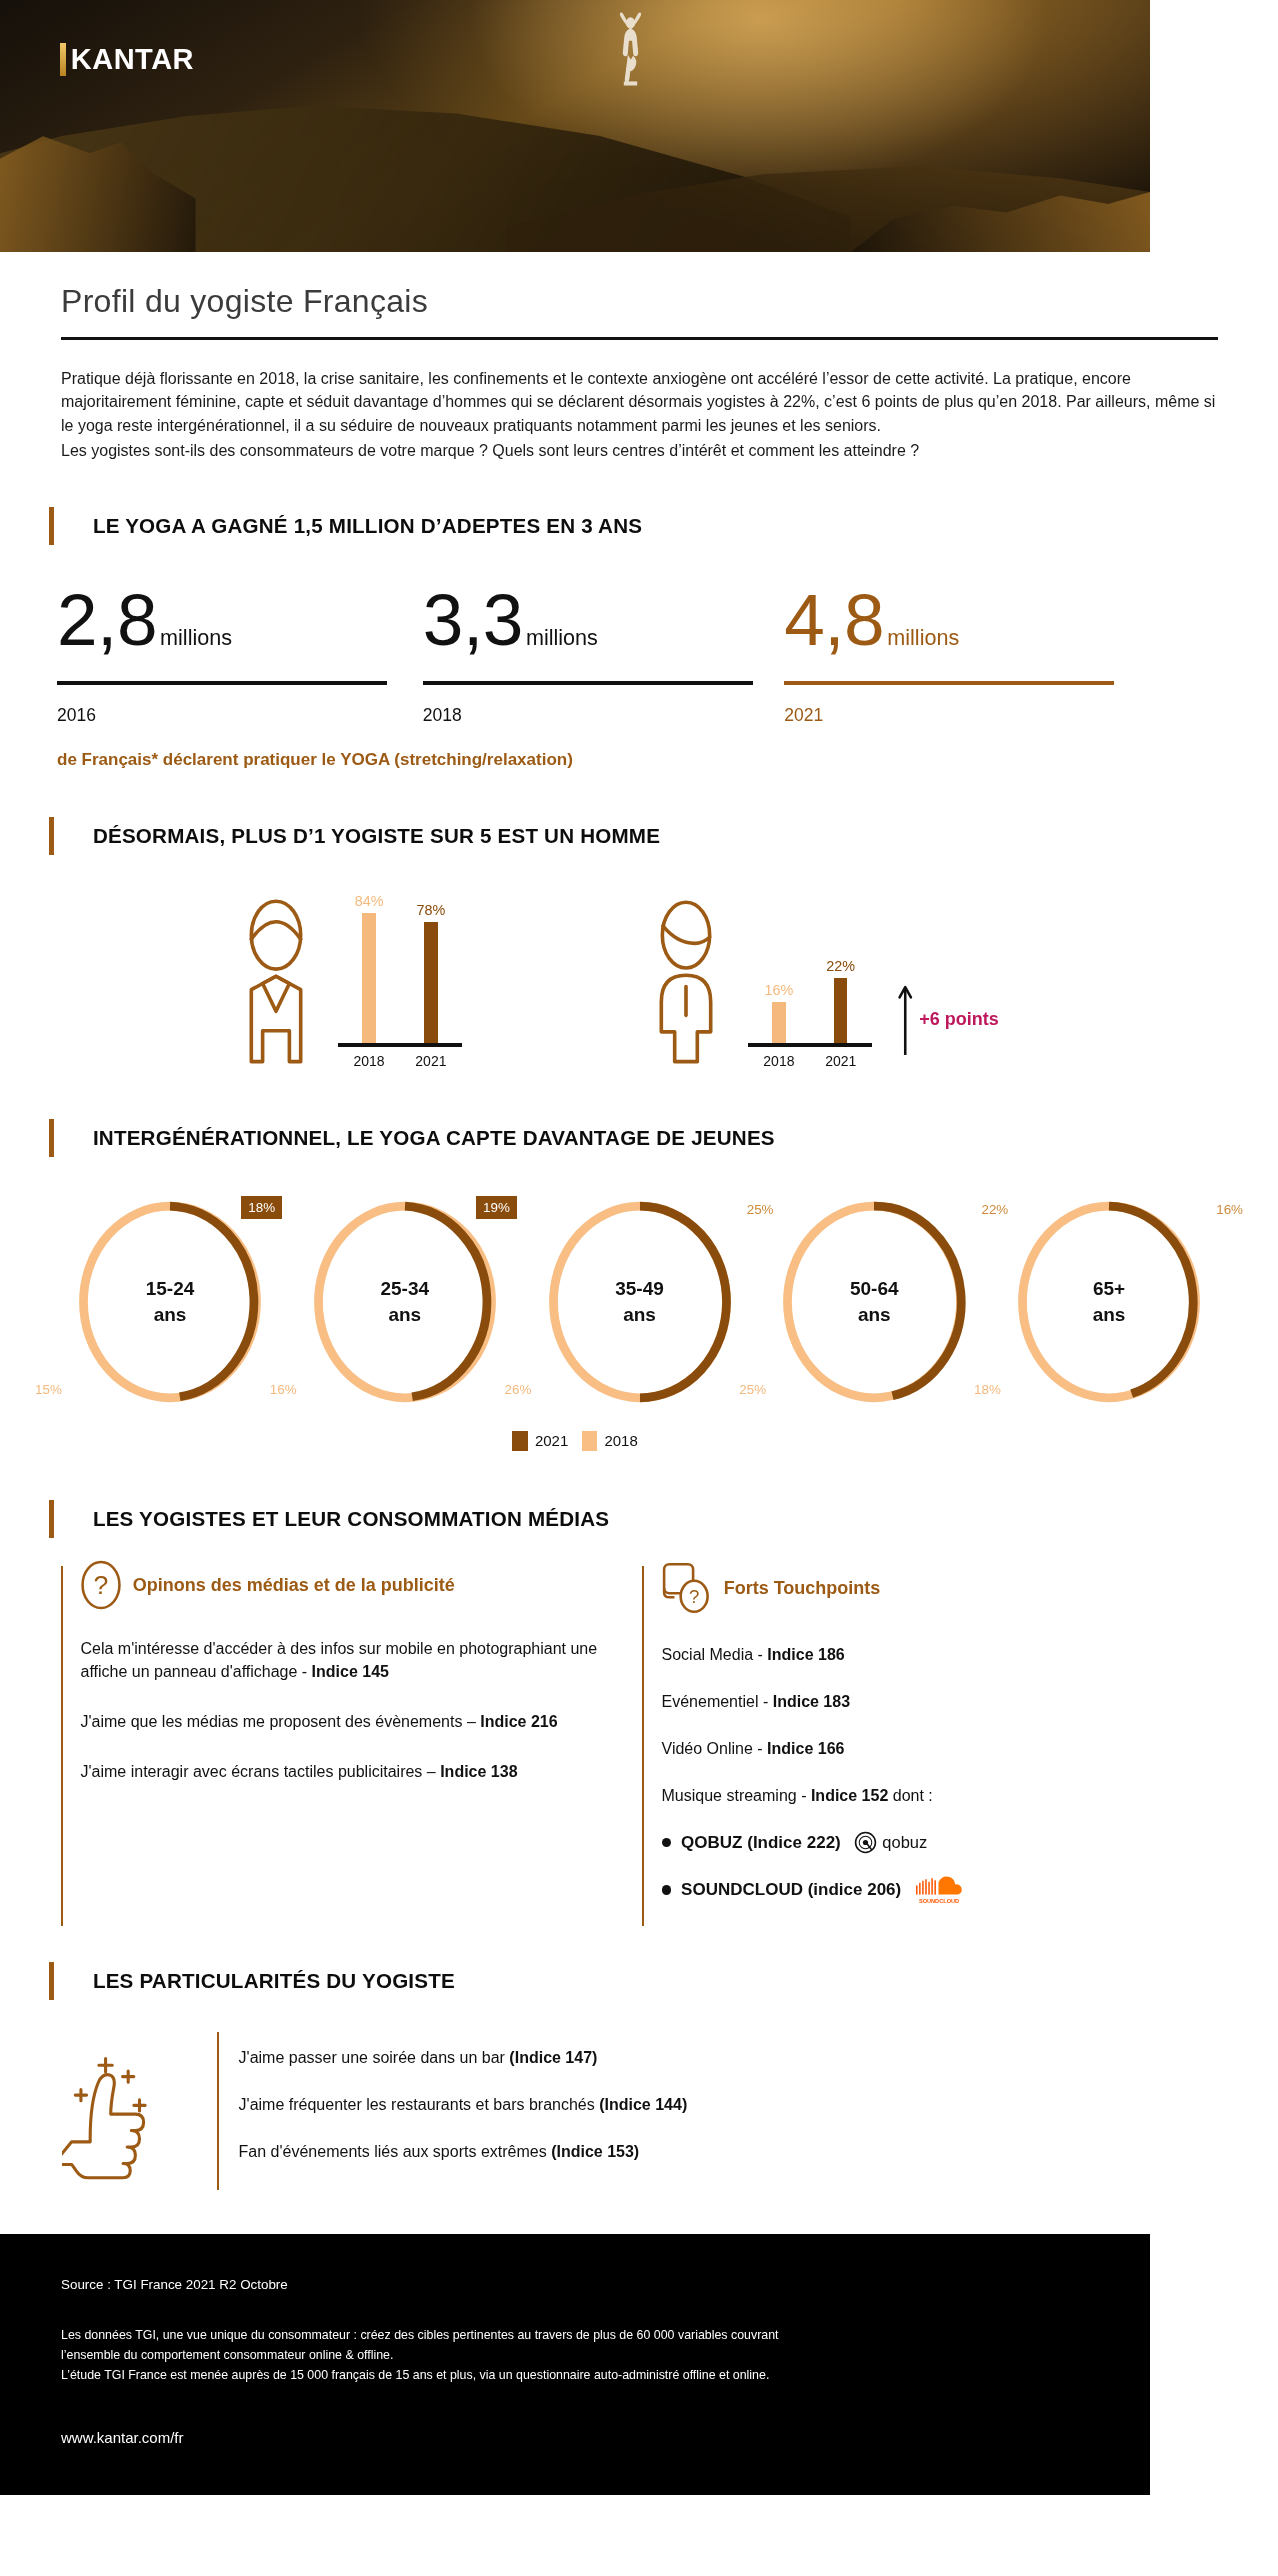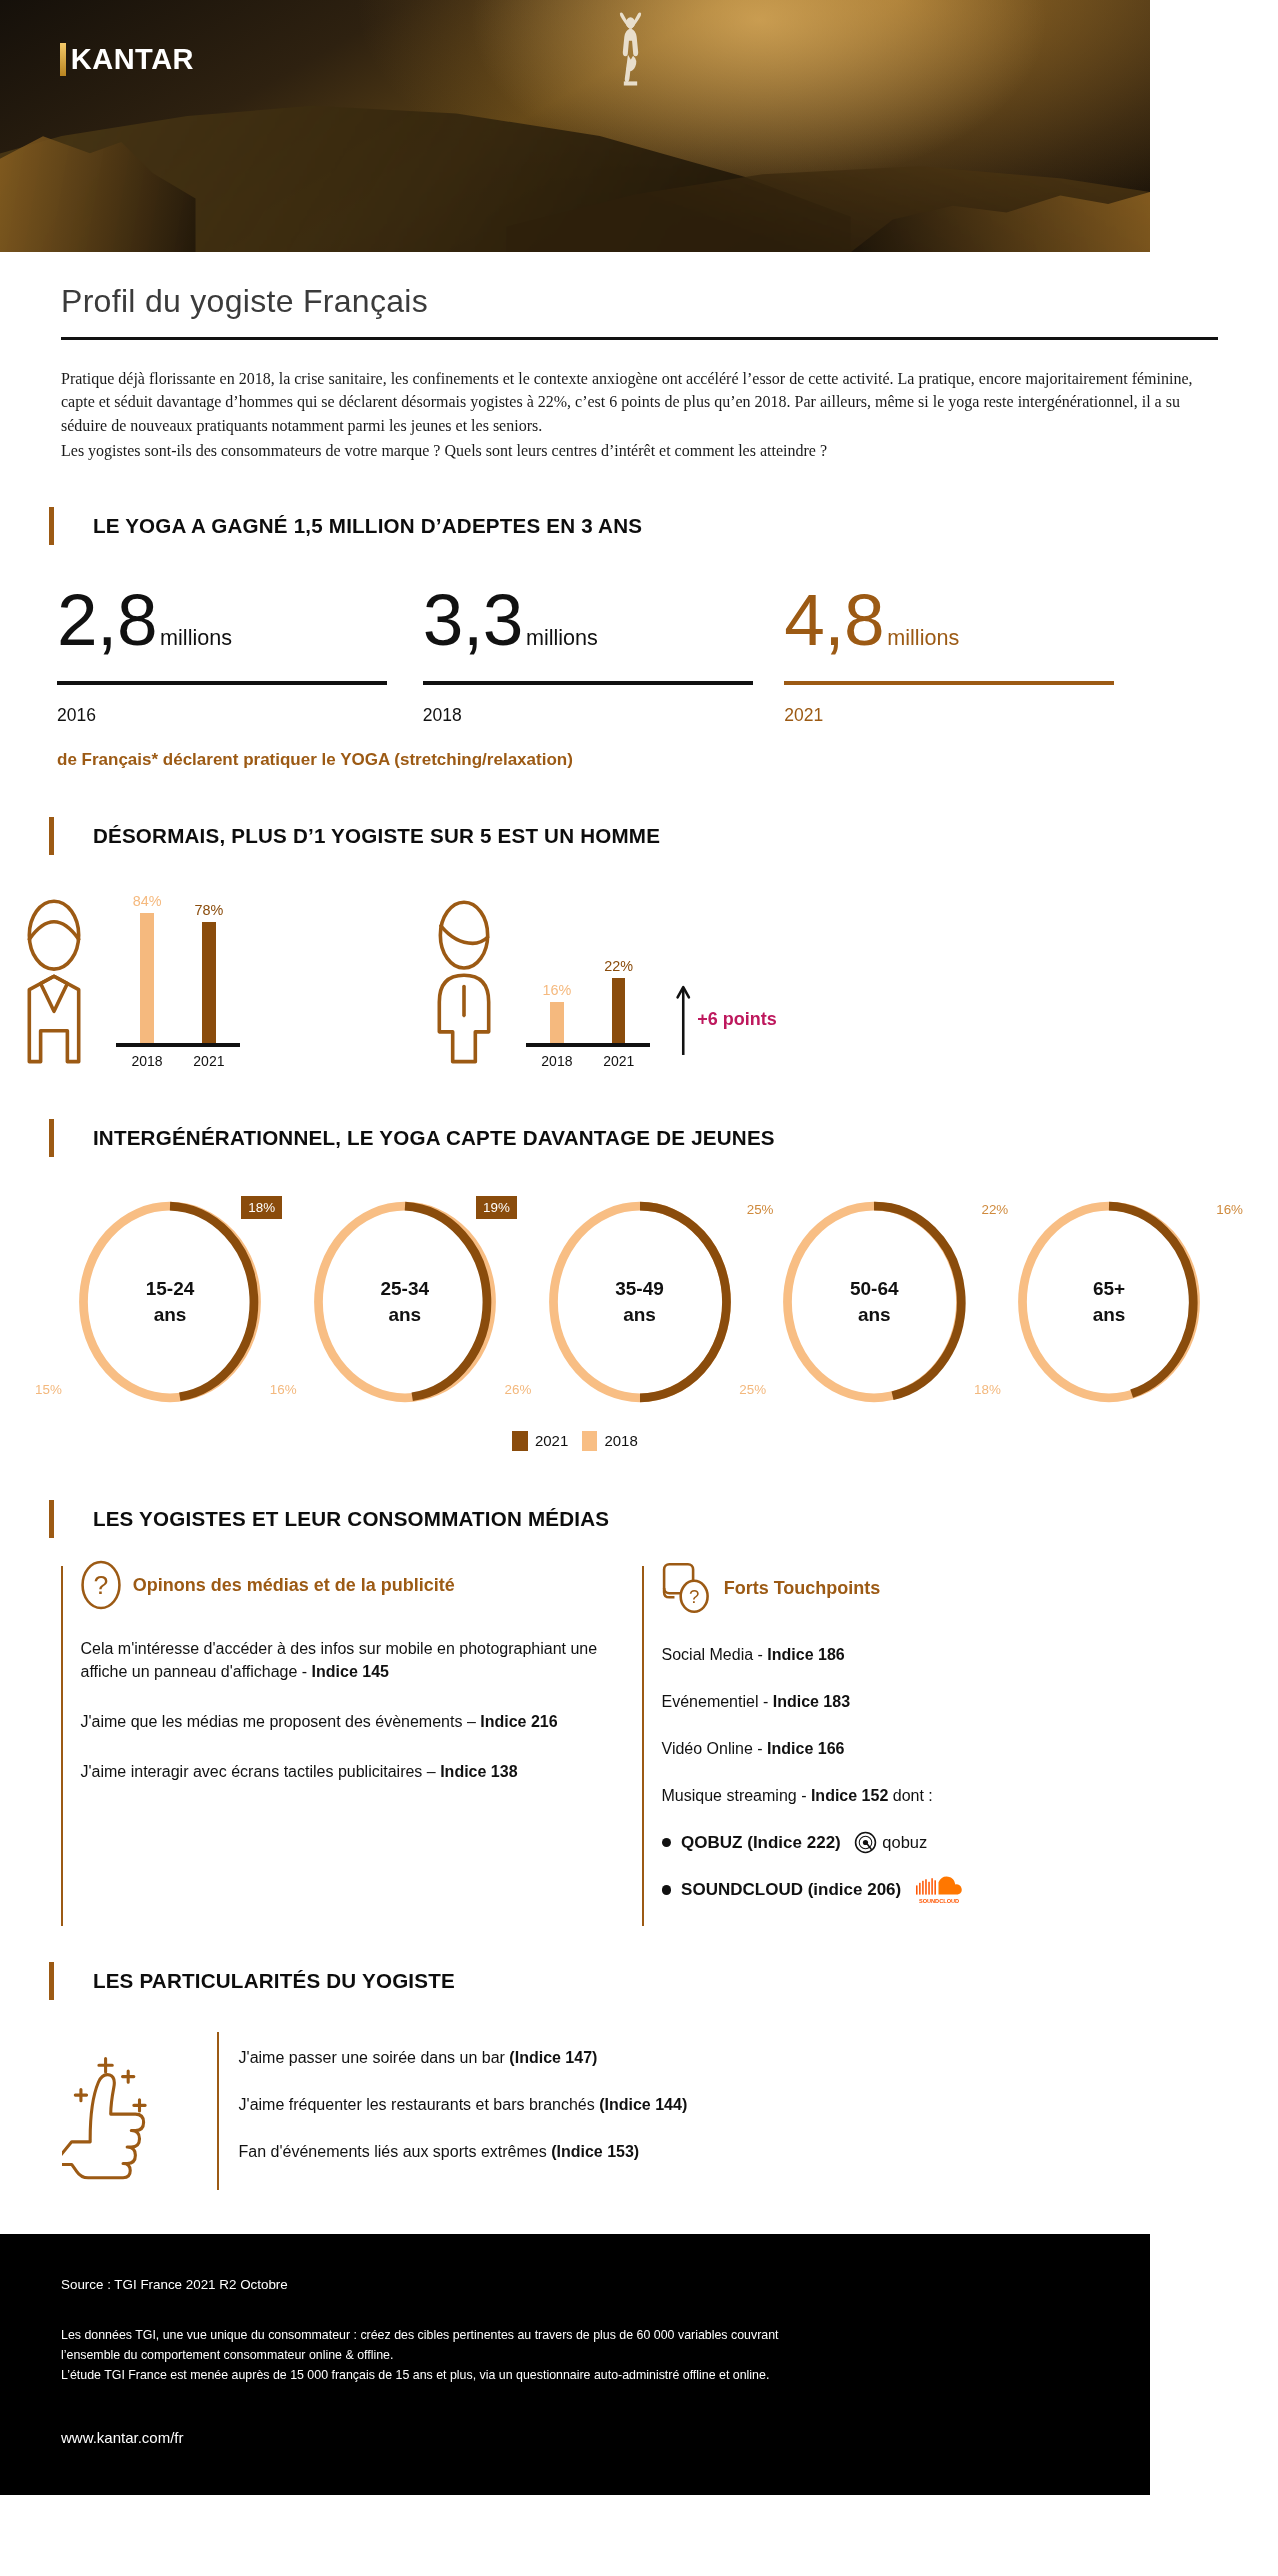--- a/index.html
+++ b/index.html
@@ -88,21 +88,20 @@
   }
 
   
   .intro {
     margin: 27px 61px 0 61px;
     width: 1157px;
     font-size: 16px;
     line-height: 1.47;
     color: #1a1a1a;
     font-weight: 300;
-    font-family: Liberation Serif, serif;
   }
 
   
   .sec-head {
     display: flex; align-items: stretch;
     margin-left: 49px;
     gap: 28px;
   }
   .sec-bar { width: 4.6px; background: #9c5a14; }
   .sec-title {
@@ -131,21 +130,21 @@
   .accent .bignum-val, .accent .bignum-unit, .accent .bignum-year { color: #9c5a14; }
   .accent .bignum-rule { background: #9c5a14; }
   .bignum-note {
     margin: 24px 0 0 57px;
     font-size: 17px; font-weight: 700; color: #9c5a14;
   }
 
   
   .gender-wrap {
     display: flex; align-items: flex-end;
-    margin: 33px 0 0 0; 
+    margin: 33px 0 0 0; padding-left: 222px;
   }
   .gender-group { display: flex; align-items: flex-end; }
   .gender-icon { margin-right: 8.2px; }
   .bars-block { position: relative; }
   .bars { display: flex; align-items: flex-end; height: 155px; }
   .bar-item { display: flex; flex-direction: column; align-items: center; margin: 0 16.5px; }
   .bar-label { font-size: 14.4px; font-weight: 300; margin-bottom: 4.6px; }
   .bar { width: 13.4px; }
   .bar.light { background: #f5b97e; }
   .bar.dark  { background: #8a4c0c; }

